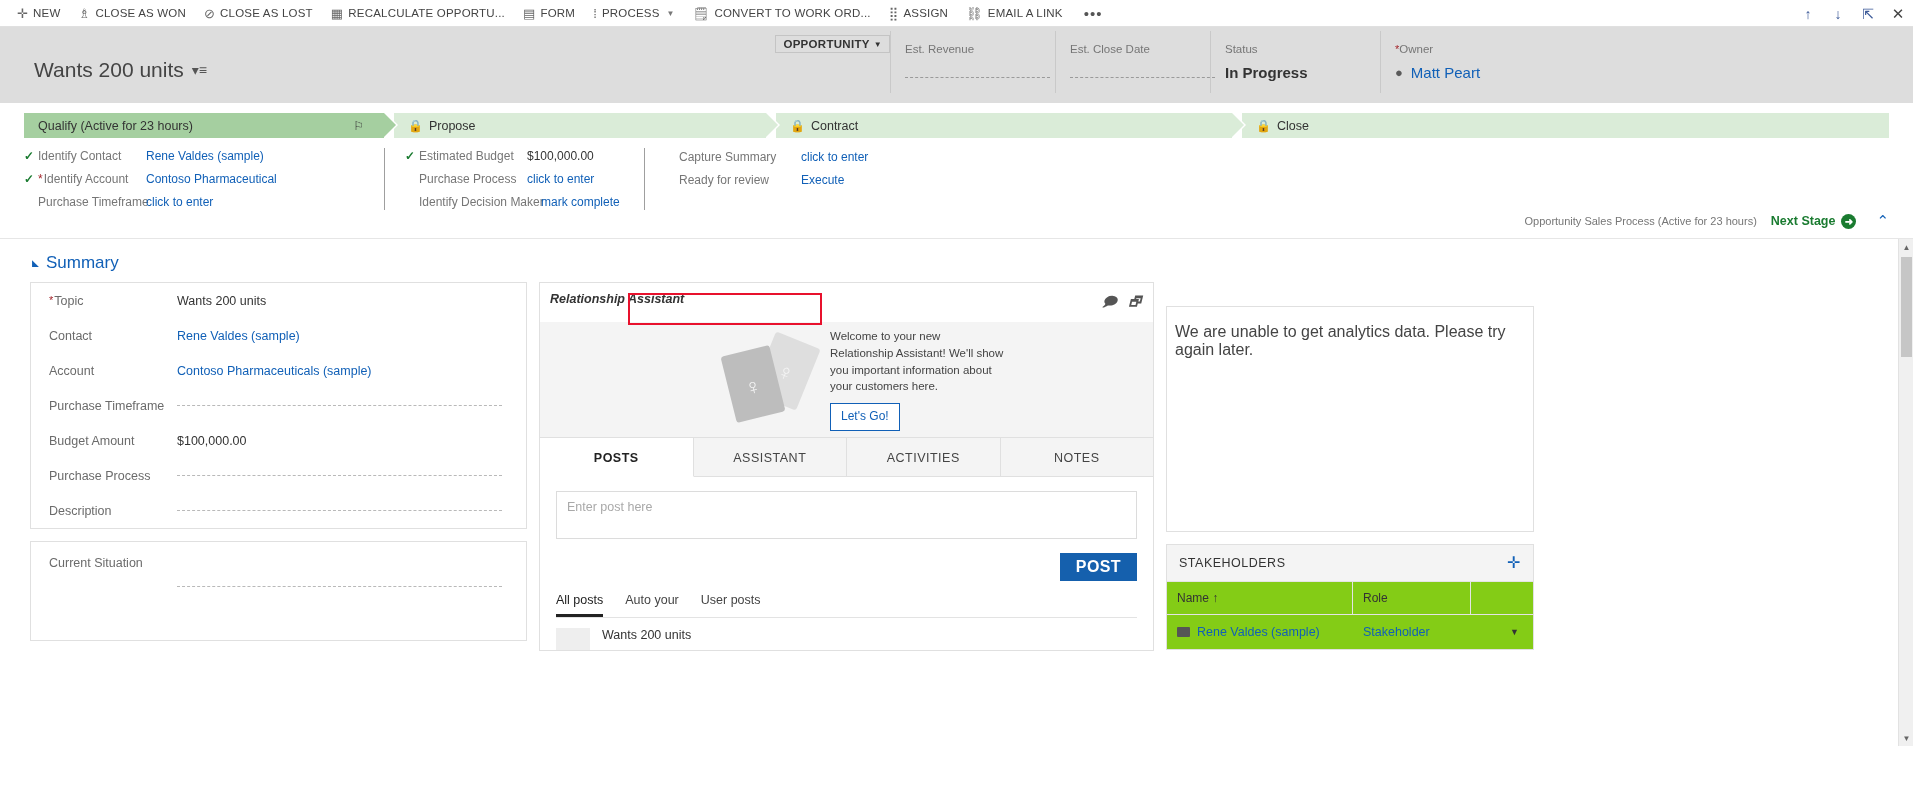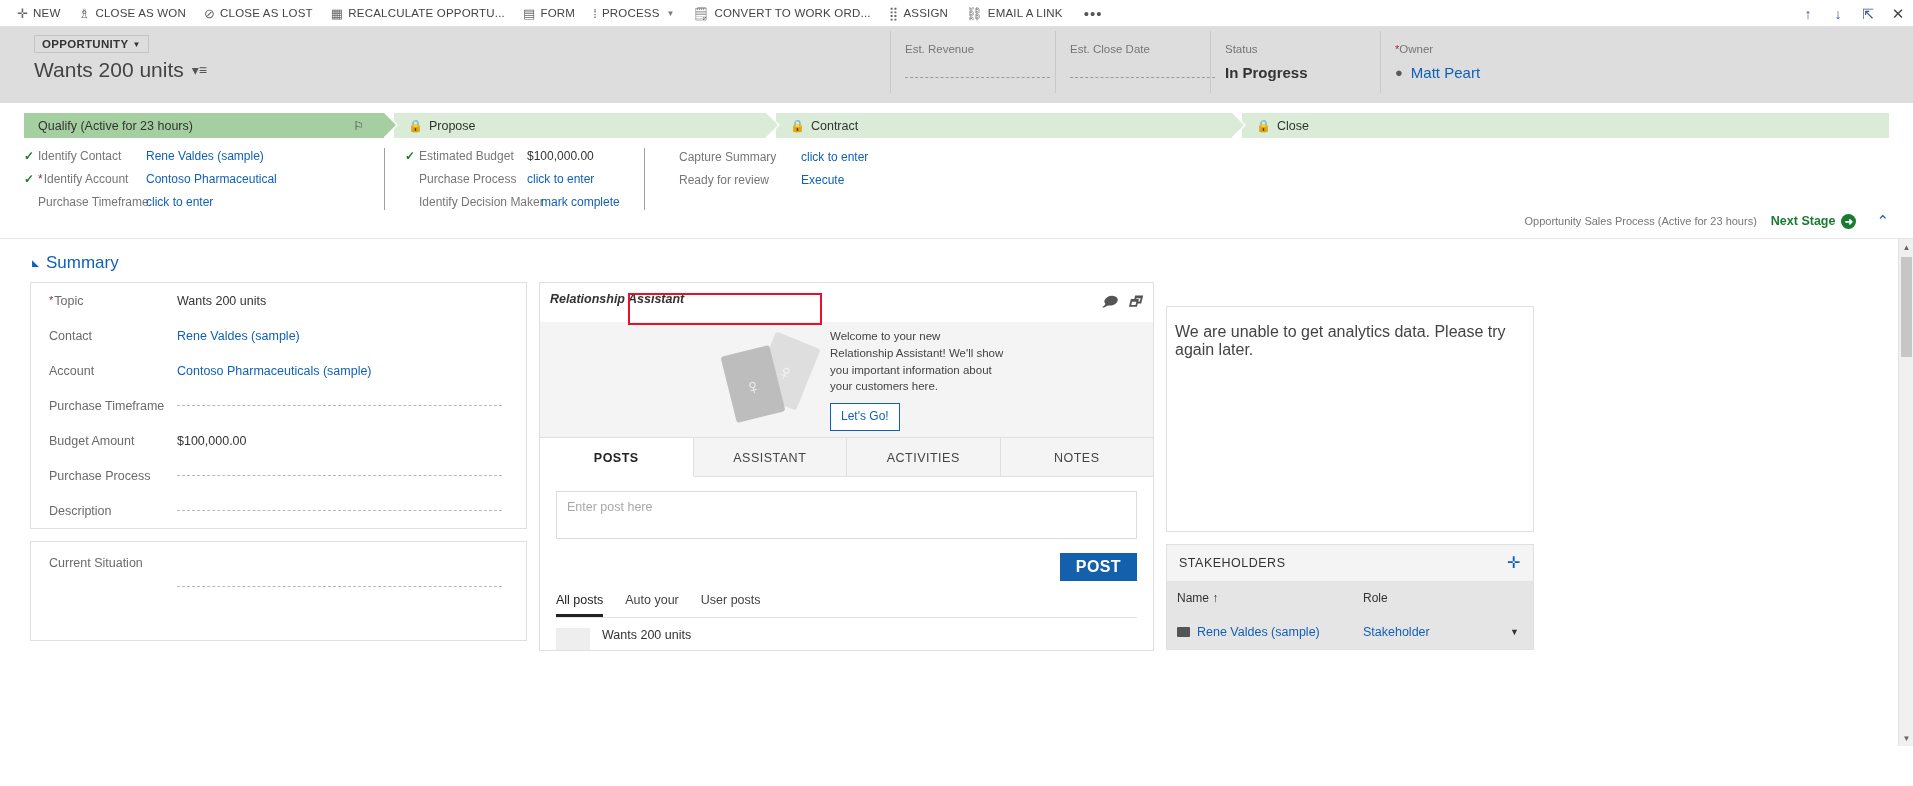--- a/index.html
+++ b/index.html
@@ -49,21 +49,21 @@
   }
   .cmd-icon.close { color: #444; font-size: 15px; }
 
   
   .header {
     height: 76px;
     background: #dddddd;
     display: flex;
     position: relative;
   }
-  .hdr-left { padding: 8px 0 0 34px; width: 890px; }
+  .hdr-left { padding: 8px 0 0 34px; width: 890px; text-align: right; }
   .entity-chip {
     display: inline-flex; align-items: center; gap: 4px;
     border: 1px solid #c4c4c4;
     background: #ddd;
     padding: 2px 7px;
     font-size: 11.5px;
     font-weight: bold;
     color: #333;
     letter-spacing: .3px;
     cursor: pointer;
@@ -329,21 +329,21 @@
   
   .col-right { width: 368px; }
   .analytics-card {
     border: 1px solid #e0e0e0; background: #fff;
     height: 226px;
     padding: 16px 8px;
     font-size: 16px;
     color: #444;
     margin-top: 24px;
   }
-  .stake-card { border: 1px solid #e0e0e0; background: #e5e5e5; margin-top: 12px; }
+  .stake-card { border: 1px solid #e0e0e0; background: #84cc16; margin-top: 12px; }
   .stake-head {
     display: flex; align-items: center; justify-content: space-between;
     background: #f4f4f4;
     padding: 10px 12px;
     font-size: 12.5px;
     color: #333;
     letter-spacing: .5px;
     border-bottom: 1px solid #e4e4e4;
   }
   .plus-btn { color: #1160b7; font-size: 16px; cursor: pointer; line-height: 1; }

